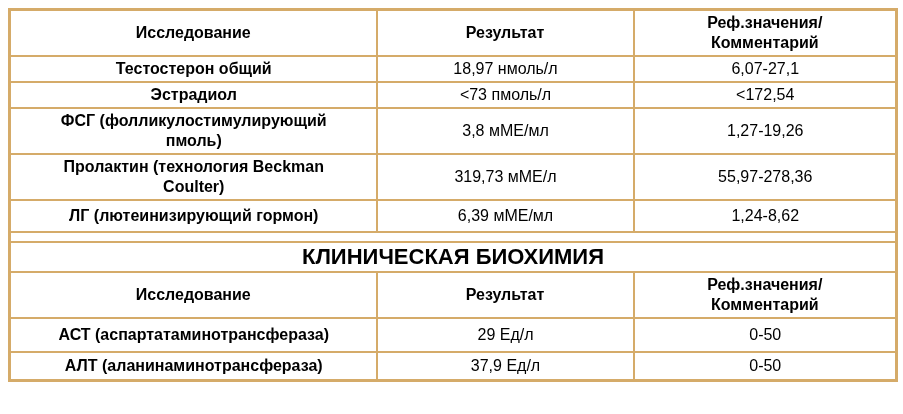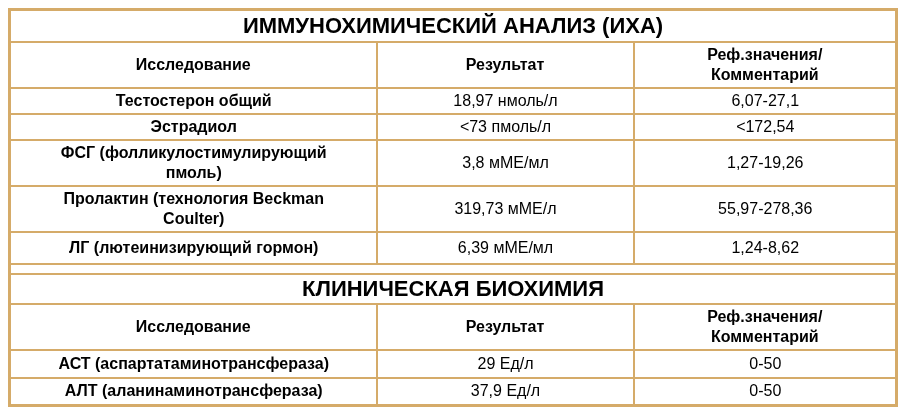--- a/index.html
+++ b/index.html
@@ -61,38 +61,35 @@
   tr.h-head1   { height: 46px; }
   tr.h-r1      { height: 25px; }
   tr.h-r2      { height: 26px; margin-top: 47px; }
   tr.h-r3      { height: 42px; }
   tr.h-r4      { height: 42px; }
   tr.h-r5      { height: 32px; }
   tr.spacer-row{ height: 10px; }
   tr.spacer-row td { padding: 0; }
   tr.h-title2  { height: 26px; }
   tr.h-head2   { height: 44px; }
-  tr.h-r6      { height: 28px; }
+  tr.h-r6      { height: 34px; }
   tr.h-r7      { height: 28px; }
 </style>
 </head>
 <body>
 
 <div class="page">
   <table class="report">
     <colgroup>
         <col class="c1">
         <col class="c2">
         <col class="c3">
       </colgroup>
     <tbody>
 
-      <tr class="title-row h-title1">
-        <td colspan="3">ИММУНОХИМИЧЕСКИЙ АНАЛИЗ (ИХА)</td>
-      </tr>
       <tr class="head-row h-head1">
         <th>Исследование</th>
         <th>Результат</th>
         <th>Реф.значения/
 Комментарий</th>
       </tr>
       <tr class="data-row h-r1">
         <td class="test">Тестостерон общий</td>
         <td class="result">18,97 нмоль/л</td>
         <td class="ref">6,07-27,1</td>

